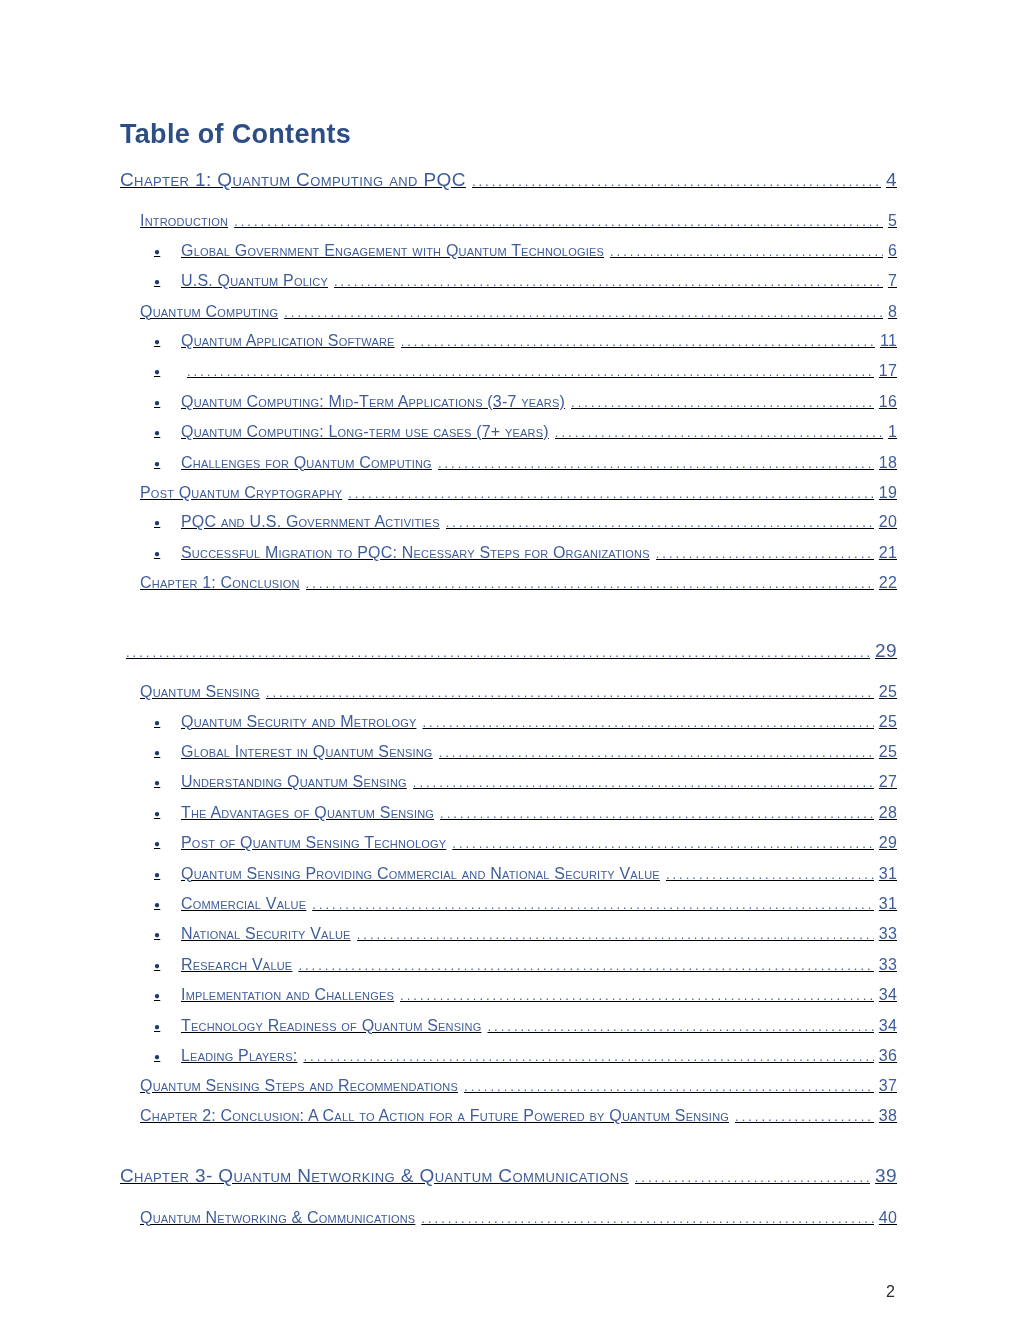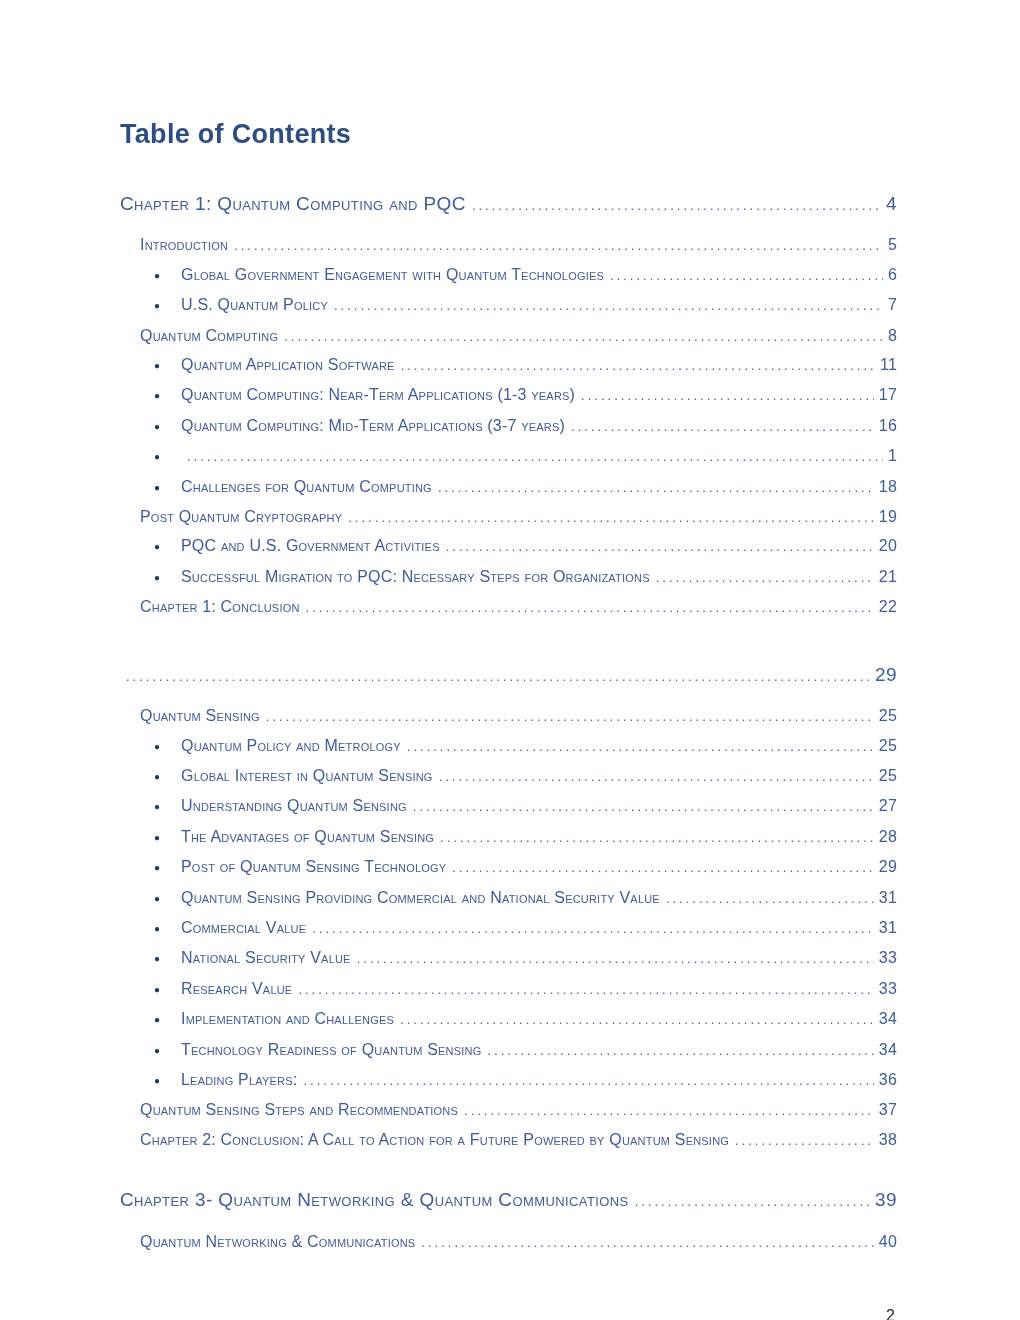--- a/index.html
+++ b/index.html
@@ -18,21 +18,21 @@
   }
   .doc-title {
     margin: 0;
     padding-top: 114px;
     font-size: 27px;
     line-height: 40px;
     font-weight: 700;
     letter-spacing: 0.3px;
     color: #2d4d85;
   }
-  .toc { margin-top: 36px; }
+  .toc { margin-top: 12px; text-decoration: underline; }
   .toc-section + .toc-section { margin-top: 38px; }
   .toc-section:nth-of-type(3) { margin-top: 31px; }
   .row {
     display: flex;
     align-items: baseline;
     line-height: 28.4px;
     color: #3e5c9a;
     font-variant: small-caps;
     cursor: pointer;
   }
@@ -108,32 +108,32 @@
           <span class="num">8</span>
         </div>
         <div class="row level2">
           <span class="bullet">●</span>
           <span class="label">Quantum Application Software</span>
           <span class="dots">......................................................................................................................................................................................................................................</span>
           <span class="num">11</span>
         </div>
         <div class="row level2">
           <span class="bullet">●</span>
-          <span class="label">Quantum Computing: Near-Term Applications (1-3 years)</span>
           <span class="dots">......................................................................................................................................................................................................................................</span>
           <span class="num">17</span>
         </div>
         <div class="row level2">
           <span class="bullet">●</span>
           <span class="label">Quantum Computing: Mid-Term Applications (3-7 years)</span>
           <span class="dots">......................................................................................................................................................................................................................................</span>
           <span class="num">16</span>
         </div>
         <div class="row level2">
           <span class="bullet">●</span>
+          <span class="label">Quantum Computing: Long-term use cases (7+ years)</span>
           <span class="dots">......................................................................................................................................................................................................................................</span>
           <span class="num">1</span>
         </div>
         <div class="row level2">
           <span class="bullet">●</span>
           <span class="label">Challenges for Quantum Computing</span>
           <span class="dots">......................................................................................................................................................................................................................................</span>
           <span class="num">18</span>
         </div>
         <div class="row level1">
@@ -164,21 +164,21 @@
           <span class="dots">......................................................................................................................................................................................................................................</span>
           <span class="num">29</span>
         </div>
         <div class="row level1">
           <span class="label">Quantum Sensing</span>
           <span class="dots">......................................................................................................................................................................................................................................</span>
           <span class="num">25</span>
         </div>
         <div class="row level2">
           <span class="bullet">●</span>
-          <span class="label">Quantum Policy and Metrology</span>
+          <span class="label">Quantum Security and Metrology</span>
           <span class="dots">......................................................................................................................................................................................................................................</span>
           <span class="num">25</span>
         </div>
         <div class="row level2">
           <span class="bullet">●</span>
           <span class="label">Global Interest in Quantum Sensing</span>
           <span class="dots">......................................................................................................................................................................................................................................</span>
           <span class="num">25</span>
         </div>
         <div class="row level2">

